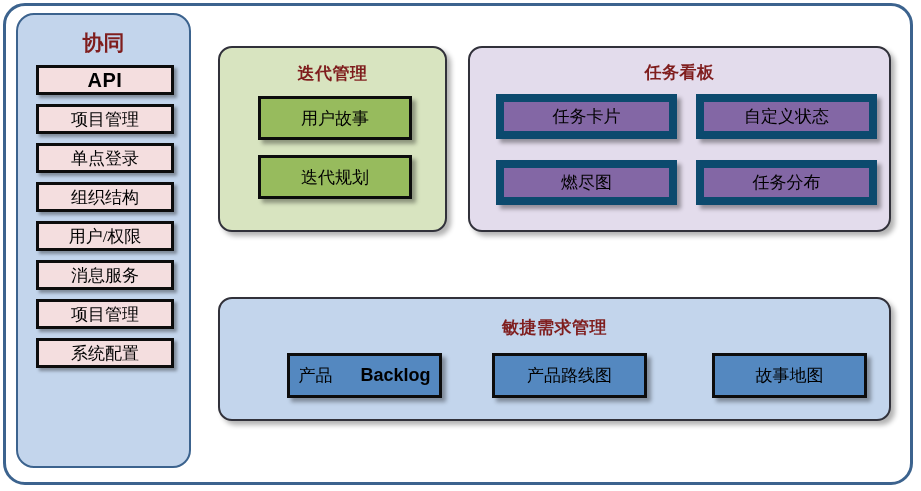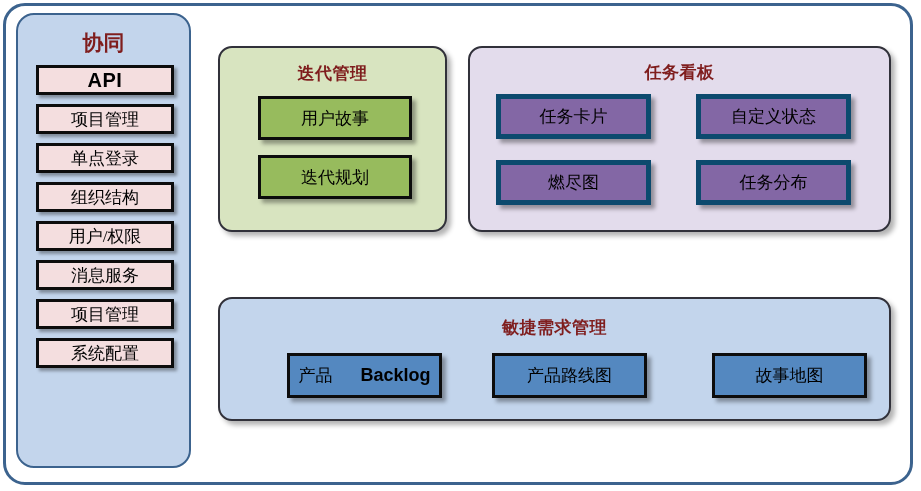--- a/index.html
+++ b/index.html
@@ -140,24 +140,24 @@
     height: 186px;
     background: #e3dcec;
   }
   .panel-taskboard .panel-title {
     top: 13px;
     font-size: 17px;
   }
   .box-purple {
     position: absolute;
     box-sizing: border-box;
-    width: 155px;
+    width: 181px;
     height: 45px;
     background: #8367a5;
-    border: 5px solid #0c4a6e;
+    border: 8px solid #0c4a6e;
     display: flex;
     align-items: center;
     justify-content: center;
     font-size: 17px;
     color: #000000;
     box-shadow: 4px 4px 4px rgba(0,0,0,0.35);
     white-space: nowrap;
   }
   .box-purple.p1 { left: 26px;  top: 46px; }
   .box-purple.p2 { left: 226px; top: 46px; }

